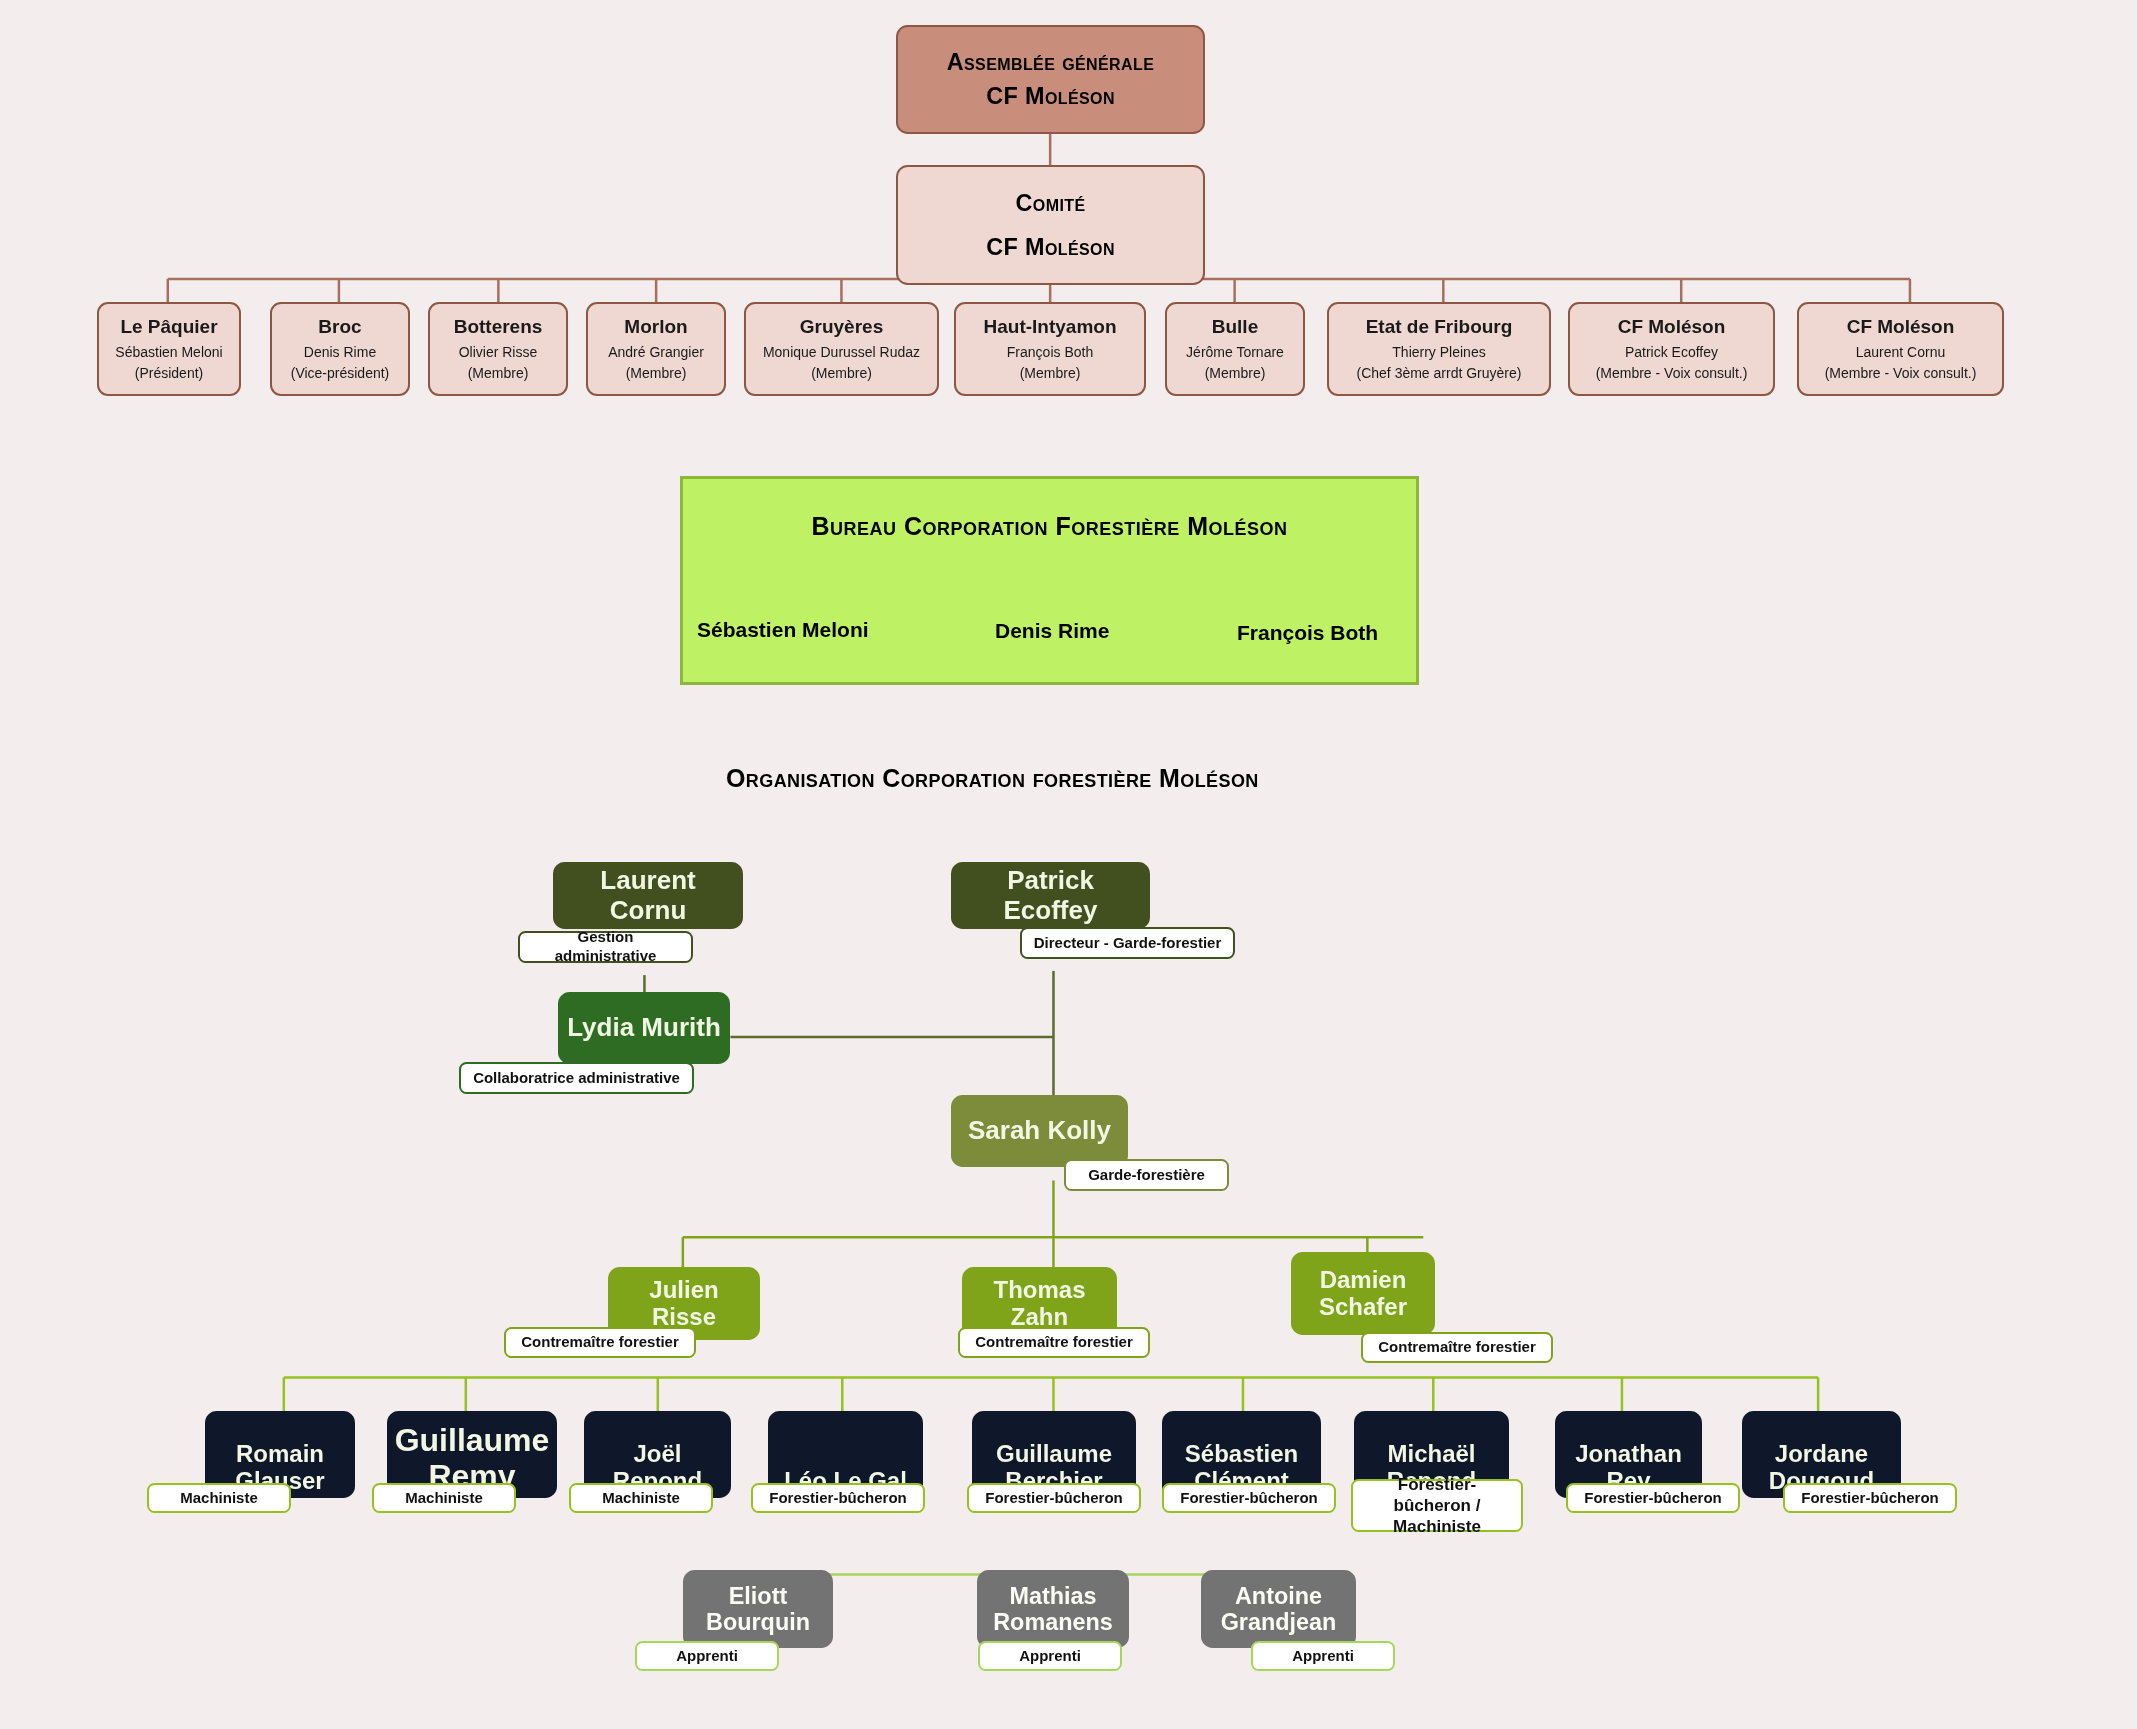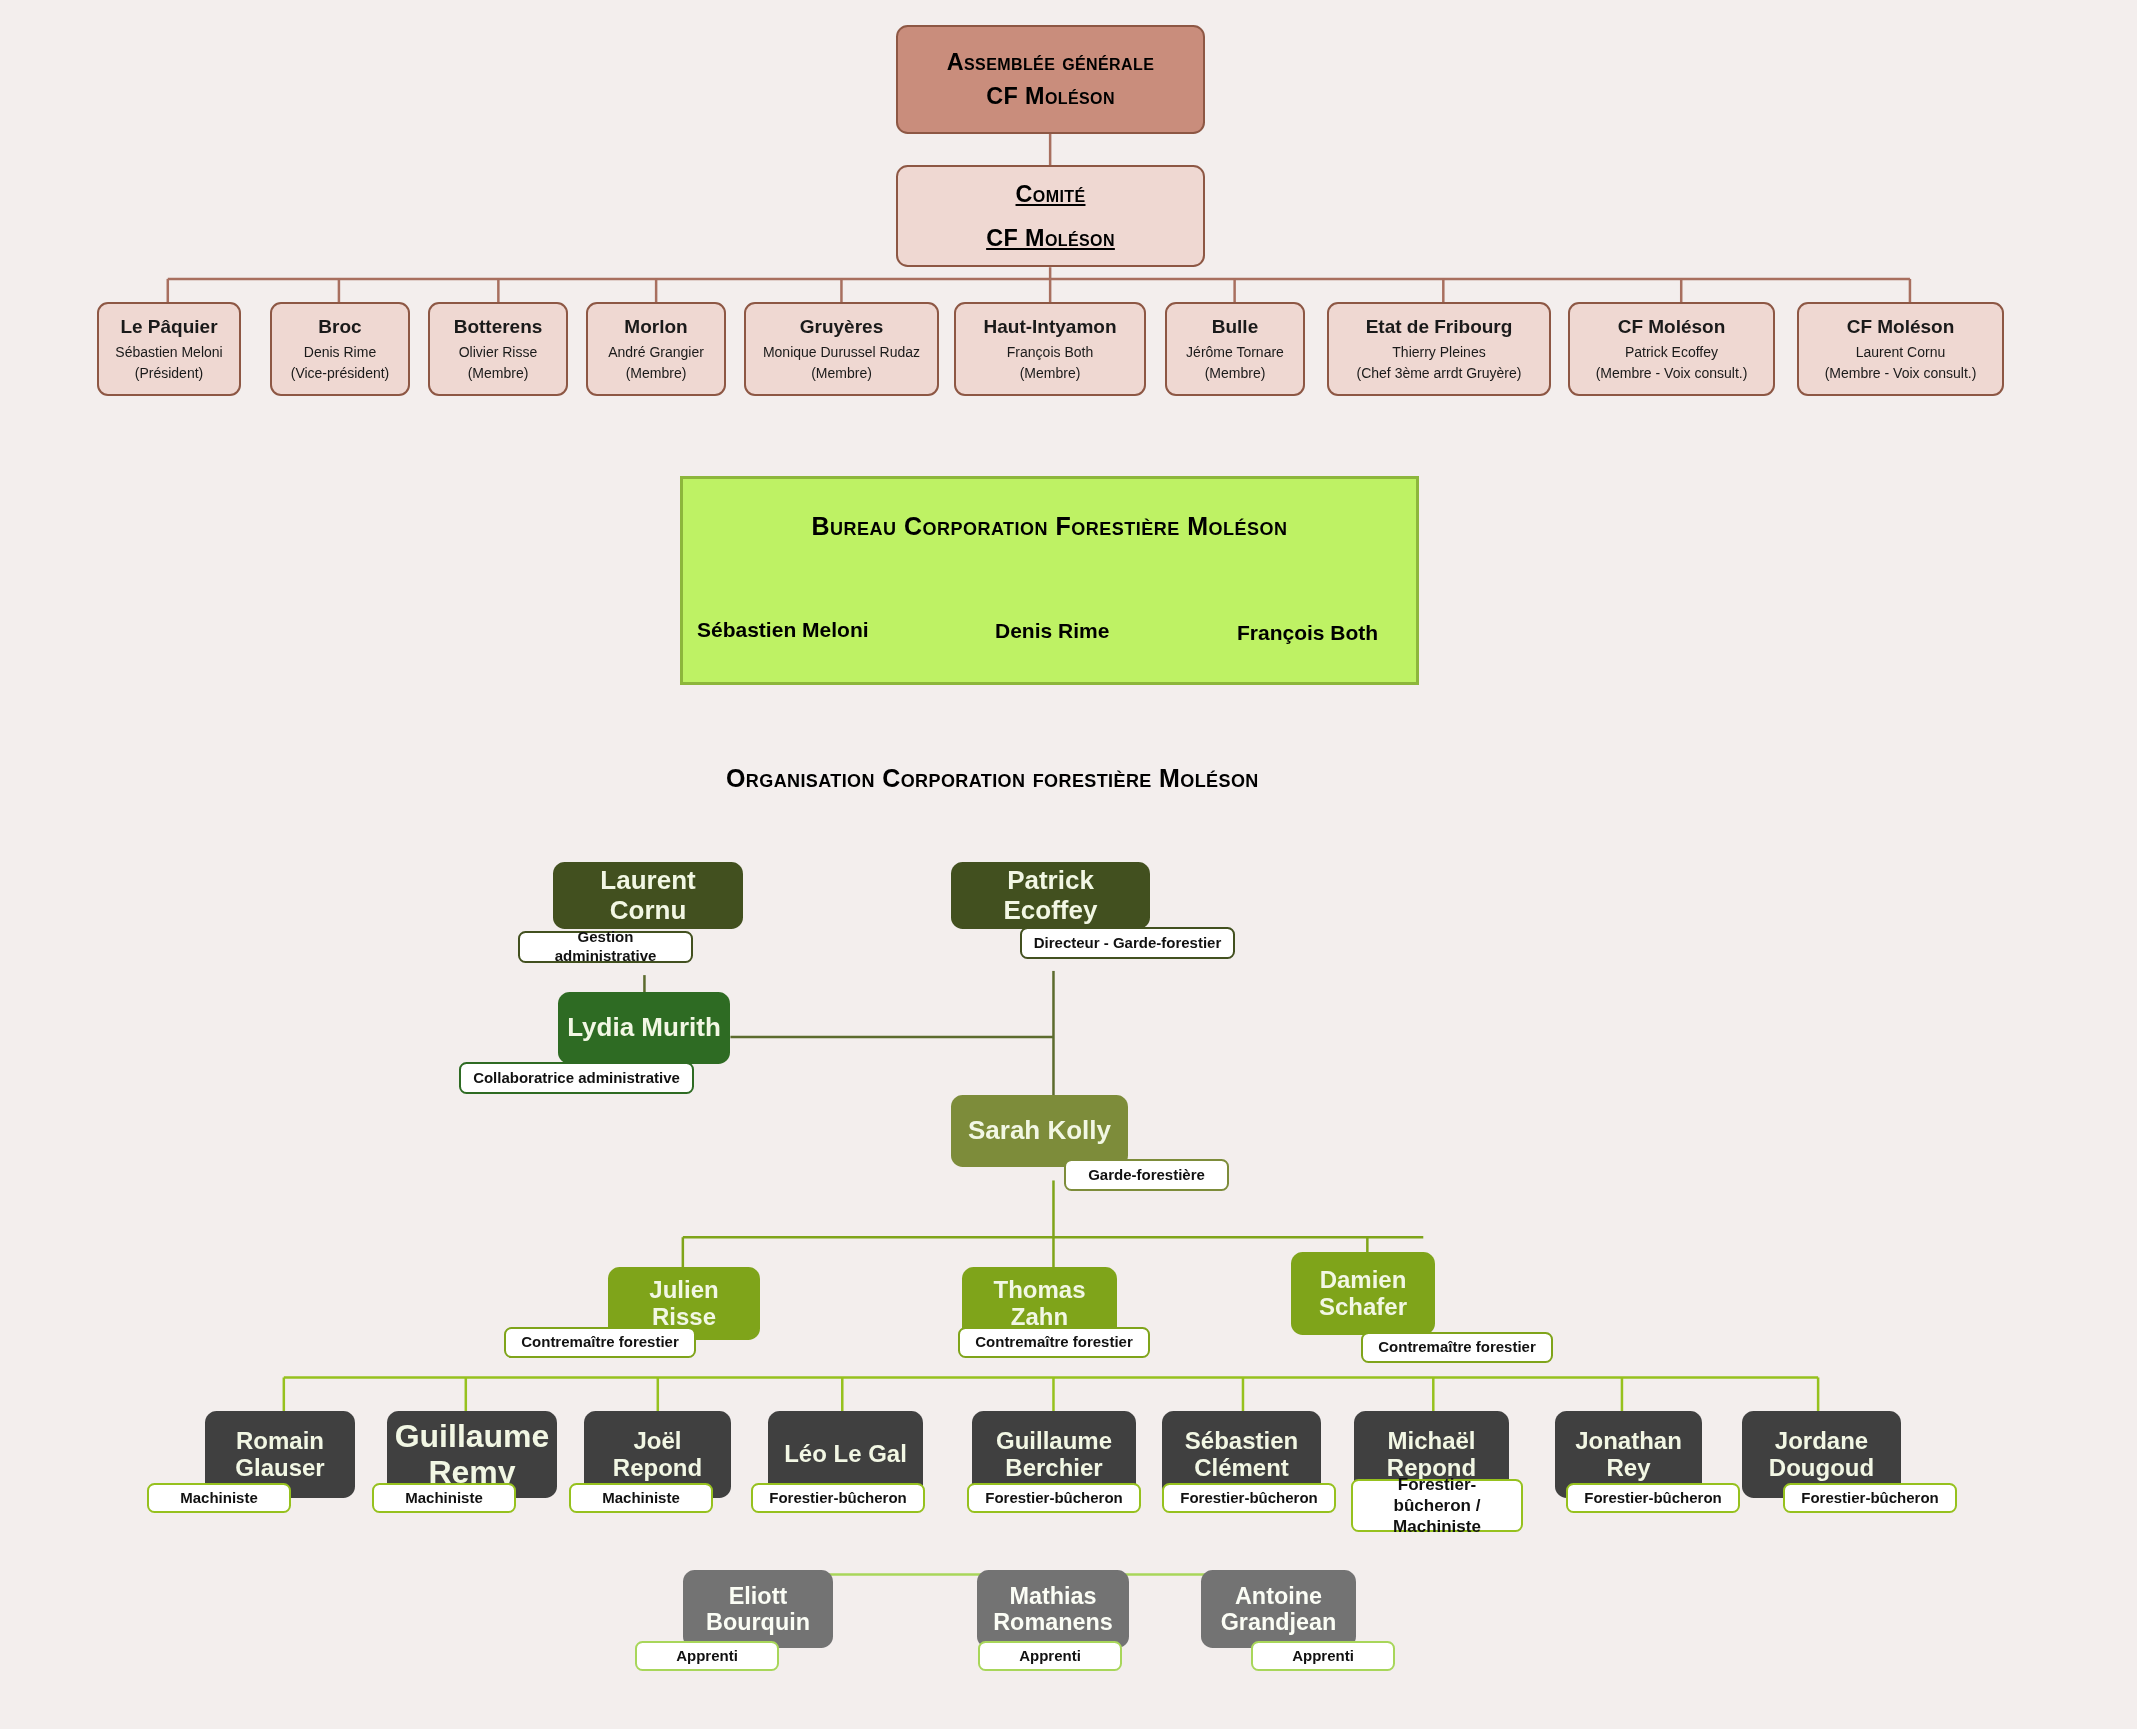--- a/index.html
+++ b/index.html
@@ -107,21 +107,21 @@
     color: #f2f7e4;
     font-weight: bold;
     line-height: 1.12;
     padding: 3.3px 8.3px;
     box-sizing: border-box;
   }
   .lvl-dark   { background: #42501f; }
   .lvl-forest { background: #2e6b23; }
   .lvl-olive  { background: #7d8c3a; }
   .lvl-mid    { background: #7fa41a; }
-  .lvl-bright { background: #404040; }
+  .lvl-bright { background: #0f172a; align-items: flex-end; }
   .lvl-light  { background: #737373; color: #fbfdf5; }
 
   .tag {
     position: absolute;
     background: #ffffff;
     border-radius: 7.5px;
     display: flex;
     align-items: center;
     justify-content: center;
     text-align: center;
@@ -210,21 +210,21 @@
       <line x1="1262" y1="1886" x2="1262" y2="1920"></line>
       <line x1="1530" y1="1886" x2="1530" y2="1920"></line>
     </g>
   </svg>
 
   <div class="abs rose-top" style="left:896px; top:25px; width:309px; height:109px; font-size:23.4px;">
     <div>Assemblée générale</div>
     <div>CF Moléson</div>
   </div>
 
-  <div class="abs rose-mid" style="left:896px; top:165px; width:309px; height:102px; font-size:23.4px;text-decoration:underline;">
+  <div class="abs rose-mid" style="left:896px; top:165px; width:309px; height:120px; font-size:23.4px;">
     <div>Comité</div>
     <div>CF Moléson</div>
   </div>
 
   <div class="abs muni" style="left:97px; top:302px; width:144px; height:94px;">
     <div class="m-name">Le Pâquier</div>
     <div class="m-person">Sébastien Meloni</div>
     <div class="m-role">(Président)</div>
   </div>
   <div class="abs muni" style="left:270px; top:302px; width:140px; height:94px;">

